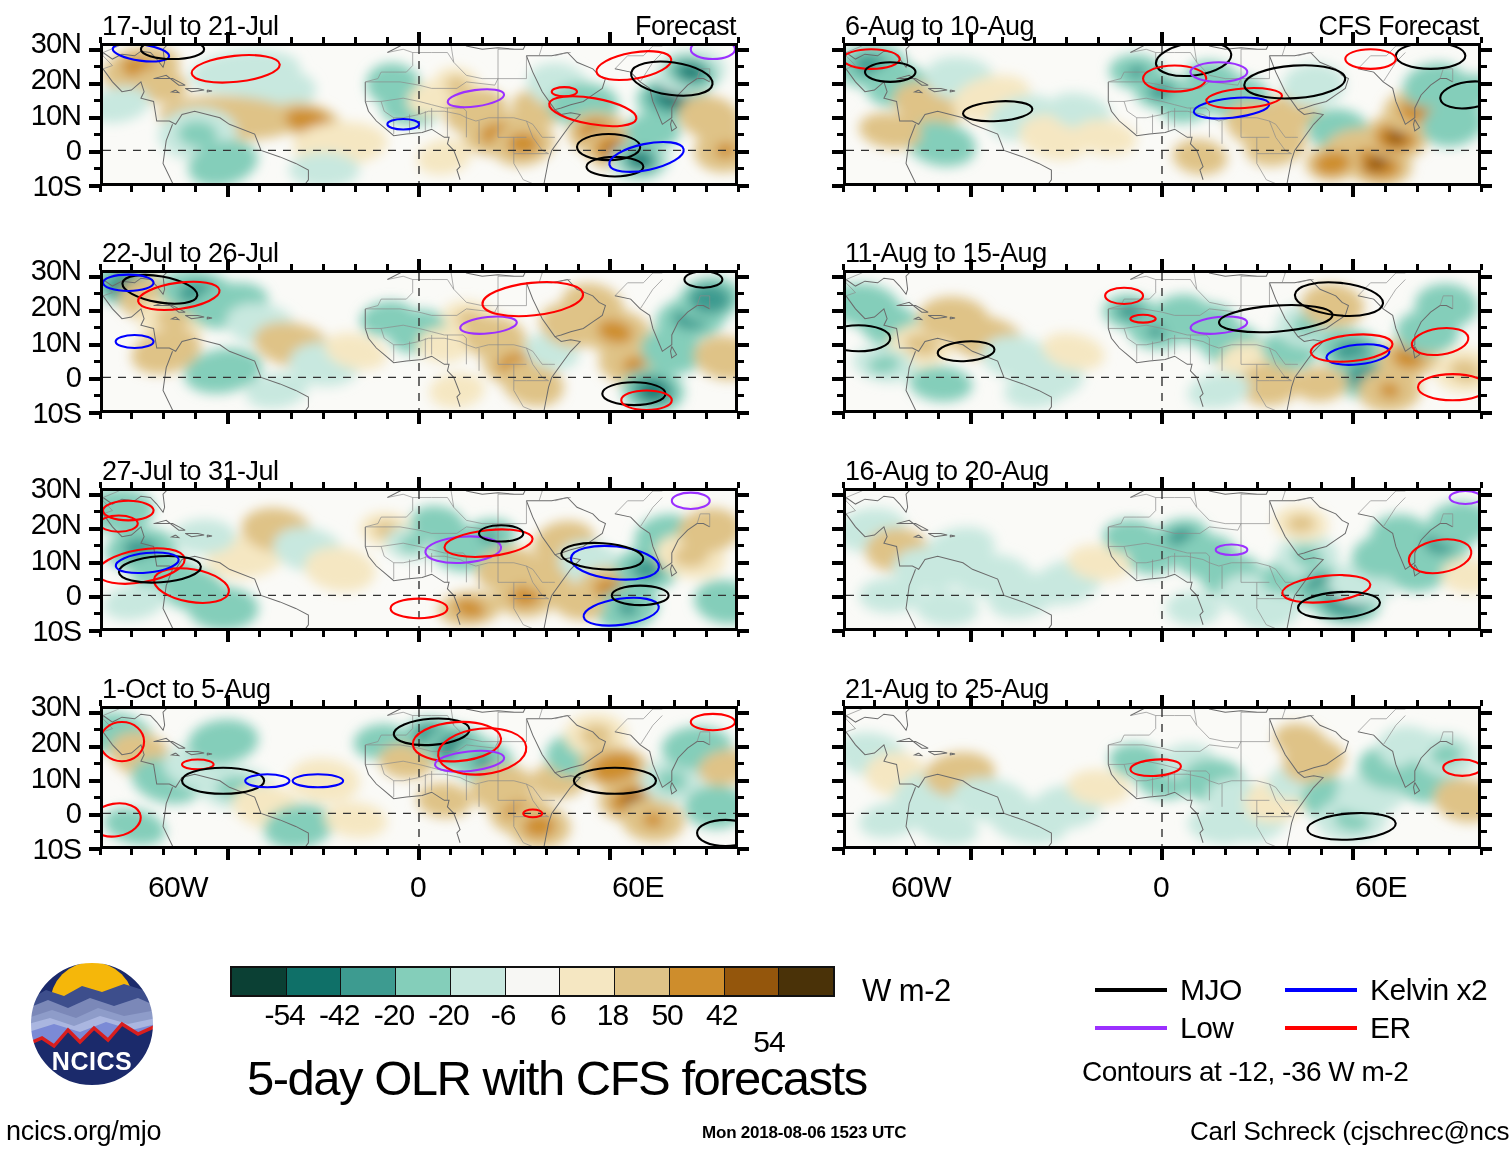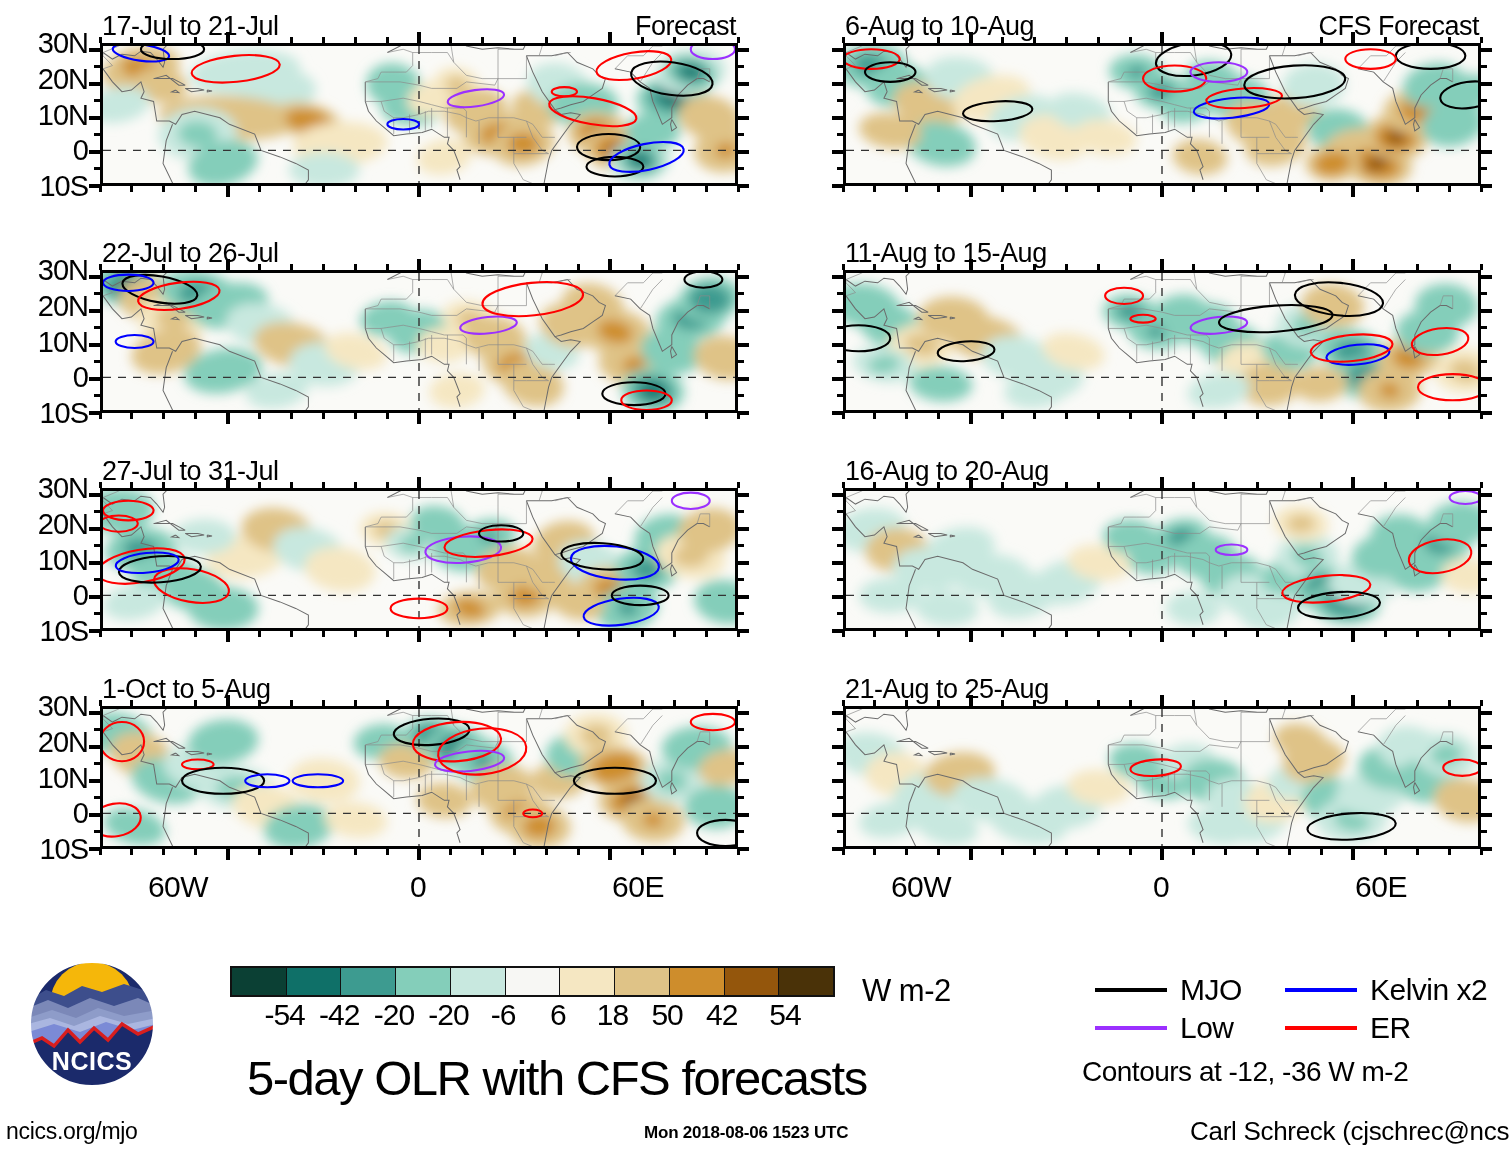--- a/index.html
+++ b/index.html
@@ -12,21 +12,21 @@
   .panel-corner{position:absolute;top:-30px;right:2px;font-size:27px;line-height:27px;
                 white-space:nowrap;letter-spacing:-0.5px;}
   .map-frame{position:absolute;inset:0;border:3px solid #000;box-sizing:border-box;
              overflow:hidden;background:#fbfbf9;}
   .map-inner{position:absolute;inset:0;}
   .map-inner svg{display:block;width:100%;height:100%;}
 
   
   .lat-labels{position:absolute;width:92px;text-align:right;font-size:29px;
               line-height:29px;letter-spacing:-1px;}
-  .lat-labels span{position:absolute;right:4px;transform:translateY(-50%);white-space:nowrap;}
+  .lat-labels span{position:absolute;right:11px;transform:translateY(-50%);white-space:nowrap;}
 
   
   .tick{position:absolute;background:#000;}
 
   .lon-labels{position:absolute;font-size:30px;line-height:30px;letter-spacing:-0.5px;}
   .lon-labels span{position:absolute;transform:translateX(-50%);white-space:nowrap;}
 
   
   #colorbar{position:absolute;display:flex;border:2px solid #111;box-sizing:content-box;}
   #colorbar div{flex:1 1 0;border-right:1px solid #111;}
@@ -40,21 +40,21 @@
 
   
   .leg-row{position:absolute;display:flex;align-items:center;}
   .leg-line{width:72px;height:4px;margin-right:13px;}
   .leg-label{font-size:30px;line-height:30px;letter-spacing:-0.5px;white-space:nowrap;}
   #contour-note{position:absolute;font-size:28px;line-height:28px;letter-spacing:-0.5px;
                 white-space:nowrap;}
 
   #credit{position:absolute;font-size:26px;line-height:26px;letter-spacing:-0.3px;
           white-space:nowrap;}
-  #site-url{position:absolute;font-size:23px;line-height:23px;letter-spacing:-0.3px;}
+  #site-url{position:absolute;font-size:27px;line-height:23px;letter-spacing:-0.3px;}
   #timestamp{position:absolute;font-size:17px;line-height:17px;letter-spacing:-0.2px;
              font-weight:bold;}
 
   #logo{position:absolute;width:128px;height:128px;}
 </style>
 </head>
 <body>
 
 <div class="lat-labels" style="left:0px;top:43px;height:143px;">
   <span style="top:0px">30N</span>
@@ -1178,25 +1178,25 @@
 <div class="cb-ticks" style="left:230px;top:1000px;width:601px;">
     <span style="left: 54.6364px;">-54</span>
     <span style="left: 109.273px;">-42</span>
     <span style="left: 163.909px;">-20</span>
     <span style="left: 218.545px;">-20</span>
     <span style="left: 273.182px;">-6</span>
     <span style="left: 327.818px;">6</span>
     <span style="left: 382.455px;">18</span>
     <span style="left: 437.091px;">50</span>
     <span style="left: 491.727px;">42</span>
-    <span style="left: 555px;">54</span>
+    <span style="left: 539px; margin-top: 27px;">54</span>
   </div>
 <div id="cb-units" style="left:862px;top:975px;">W m-2</div>
 <div id="main-title" style="left:247px;top:1054px;">5-day OLR with CFS forecasts</div>
-<div id="timestamp" style="left:644px;top:1124px;">Mon 2018-08-06 1523 UTC</div>
+<div id="timestamp" style="left:702px;top:1124px;">Mon 2018-08-06 1523 UTC</div>
 
 <div class="leg-row" style="left:1095px;top:975px;">
   <div class="leg-line" style="background:#000000"></div>
   <div class="leg-label">MJO</div>
 </div>
 <div class="leg-row" style="left:1285px;top:975px;">
   <div class="leg-line" style="background:#0000ff"></div>
   <div class="leg-label">Kelvin x2</div>
 </div>
 <div class="leg-row" style="left:1095px;top:1013px;">

